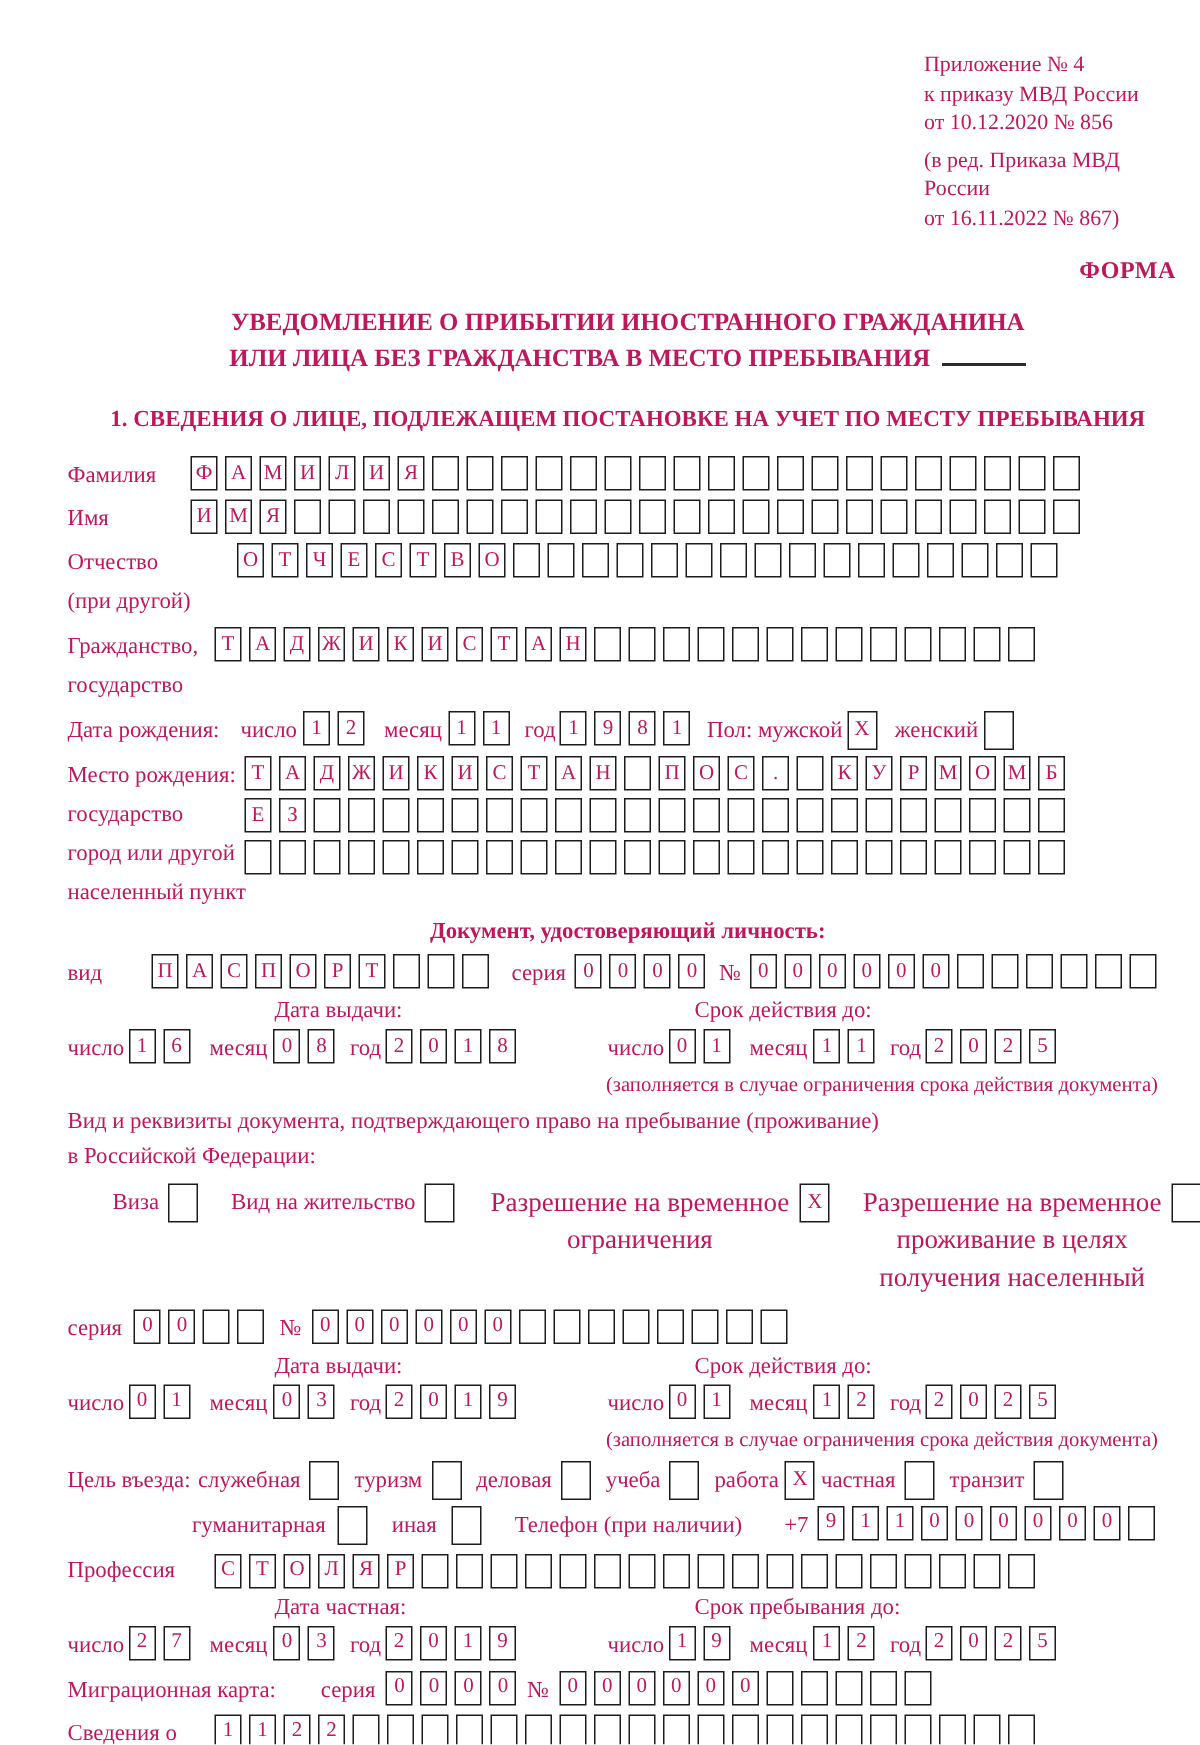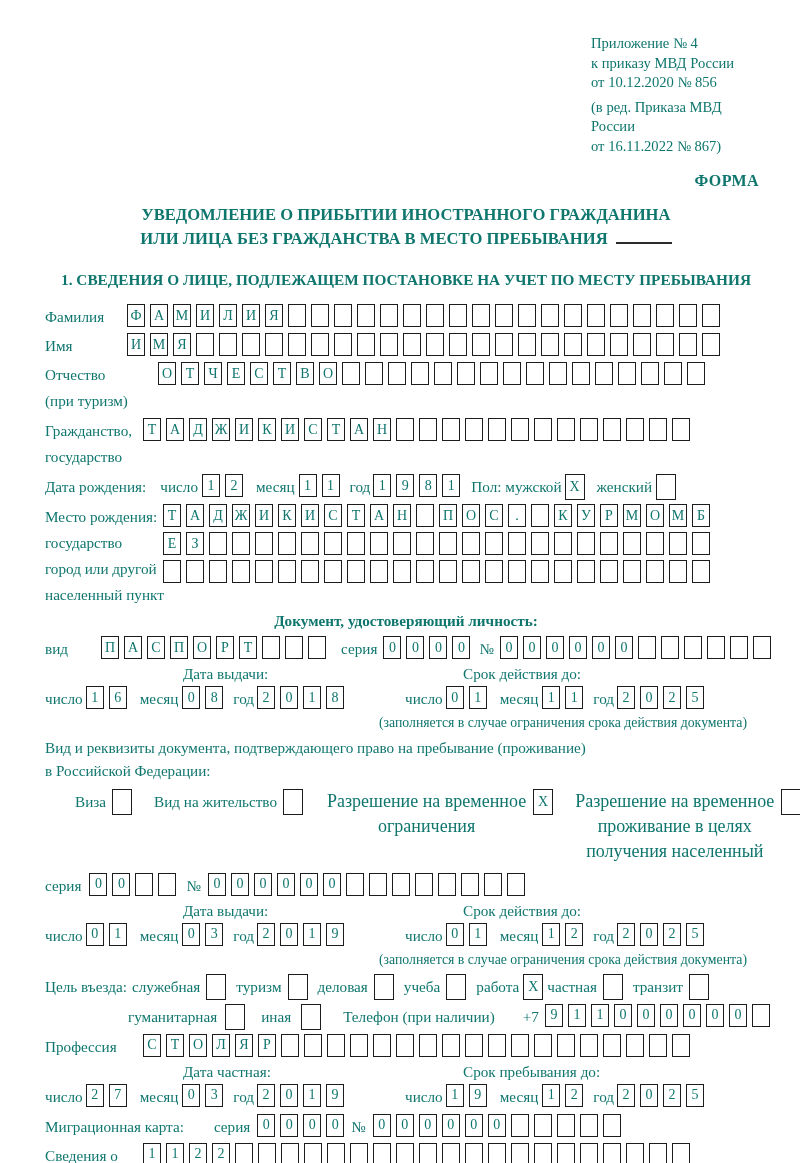--- a/index.html
+++ b/index.html
@@ -1,17 +1,17 @@
 <!DOCTYPE html>
 <html><head>
 <meta charset="utf-8">
 <style>
   html,body{margin:0;padding:0;background:#ffffff;}
   .page{width:800px;height:1163px;background:#fff;font-family:"Liberation Serif",serif;
-        color:#0f766e;box-sizing:border-box;padding:34px 33px 0 45px;position:relative;overflow:hidden;}
+        color:#be185d;box-sizing:border-box;padding:34px 8px 0 45px;position:relative;overflow:hidden;}
   
   .appendix{width:176px;margin-left:auto;font-size:14.6px;line-height:1.34;}
   .appendix .gap{height:5px;}
   .forma{text-align:right;font-weight:bold;font-size:16px;margin:16px 8px 0 0;letter-spacing:.4px;}
   .title{text-align:center;font-weight:bold;font-size:16.6px;line-height:1.42;margin-top:13px;}
   .blankline{display:inline-block;width:56px;border-bottom:2px solid #2b2b2b;height:13px;margin-left:8px;}
   .sheading{font-weight:bold;font-size:15.3px;margin-top:21px;margin-bottom:15px;text-align:center;}
   
   .frow{display:flex;align-items:flex-start;margin-bottom:4px;}
   .lbl{font-size:15.2px;line-height:25px;flex:none;white-space:nowrap;}
@@ -117,21 +117,21 @@
         <span class="cbox"></span>
         <span class="cbox"></span>
         <span class="cbox"></span>
         <span class="cbox"></span>
       </span>
   </div>
 
   <div class="frow">
     <div class="lblcol w113">
       <div>Отчество</div>
-      <div>(при туризм)</div>
+      <div>(при другой)</div>
     </div>
     <span class="boxes">
         <span class="cbox">О</span>
         <span class="cbox">Т</span>
         <span class="cbox">Ч</span>
         <span class="cbox">Е</span>
         <span class="cbox">С</span>
         <span class="cbox">Т</span>
         <span class="cbox">В</span>
         <span class="cbox">О</span>
@@ -547,21 +547,21 @@
         <span class="cbox">0</span>
         <span class="cbox">0</span>
         <span class="cbox">0</span>
         <span class="cbox">0</span>
         <span class="cbox">0</span>
         <span class="cbox">0</span>
         <span class="cbox"></span>
       </span>
   </div>
 
-  <div class="frow" style="margin-top:4px;">
+  <div class="frow" style="margin-top:4px;align-items:flex-end;">
     <span class="lbl" style="width:98px;">Профессия</span>
     <span class="boxes">
         <span class="cbox">С</span>
         <span class="cbox">Т</span>
         <span class="cbox">О</span>
         <span class="cbox">Л</span>
         <span class="cbox">Я</span>
         <span class="cbox">Р</span>
         <span class="cbox"></span>
         <span class="cbox"></span>

